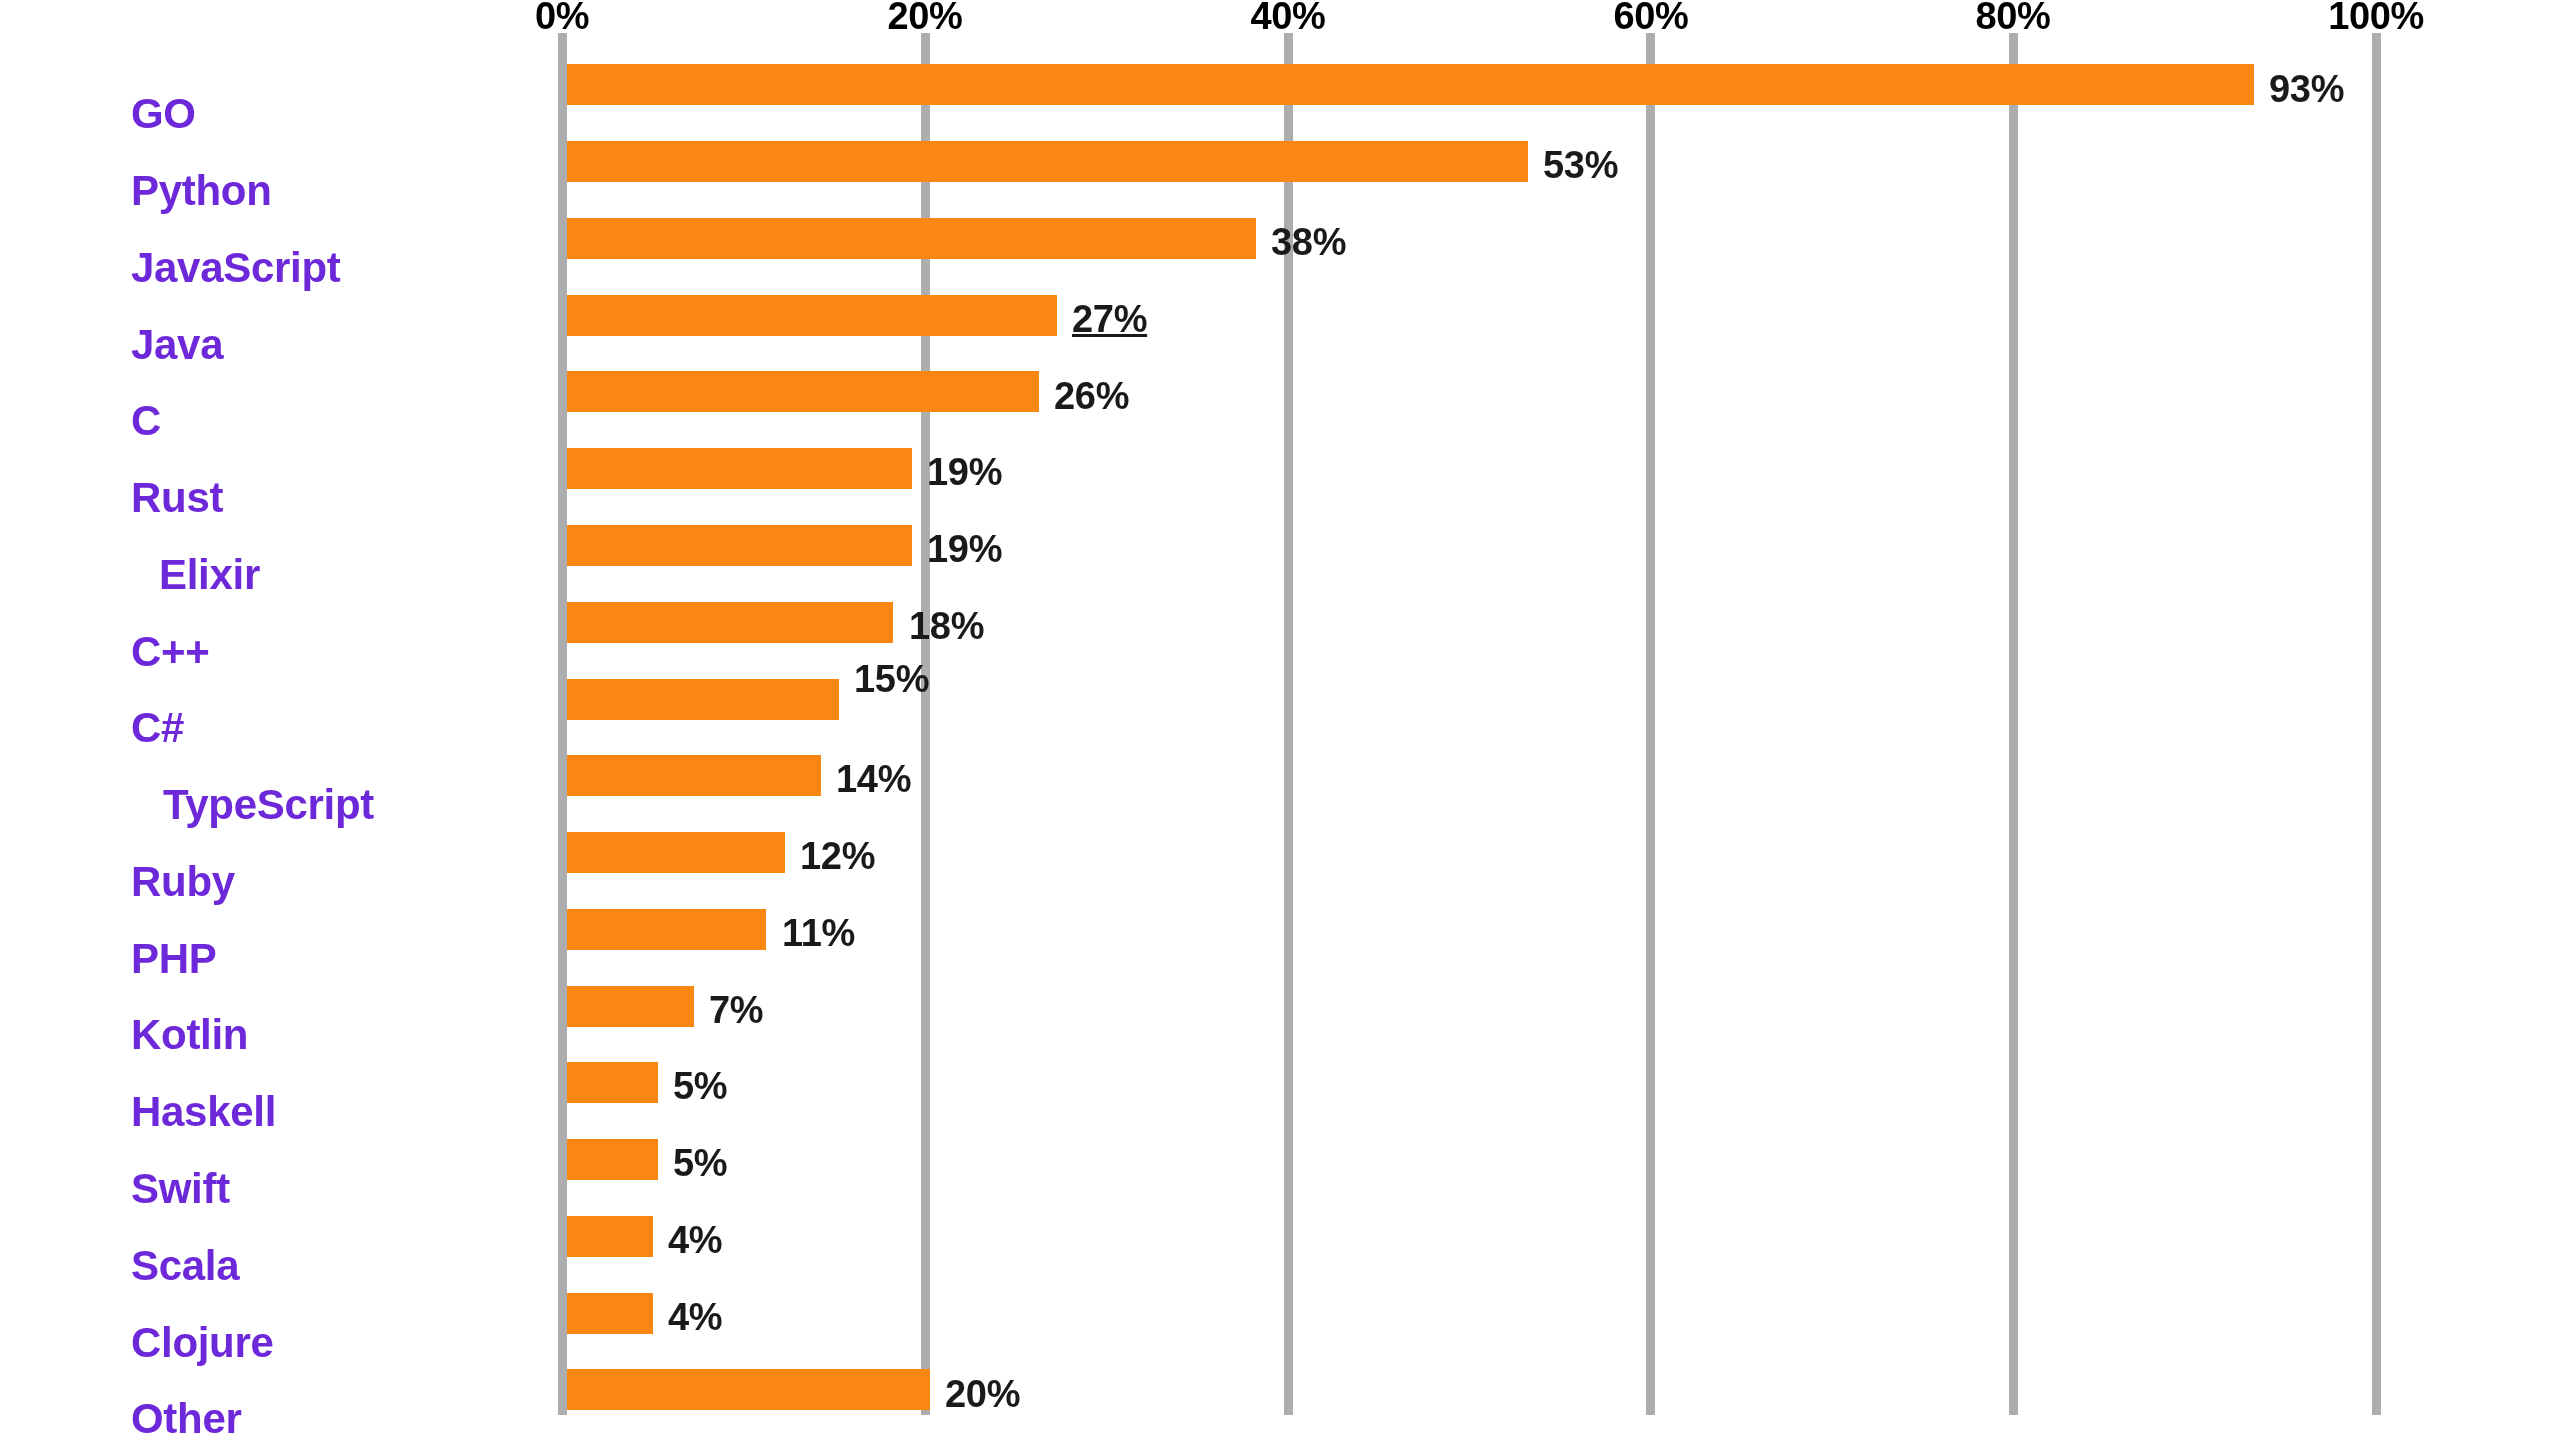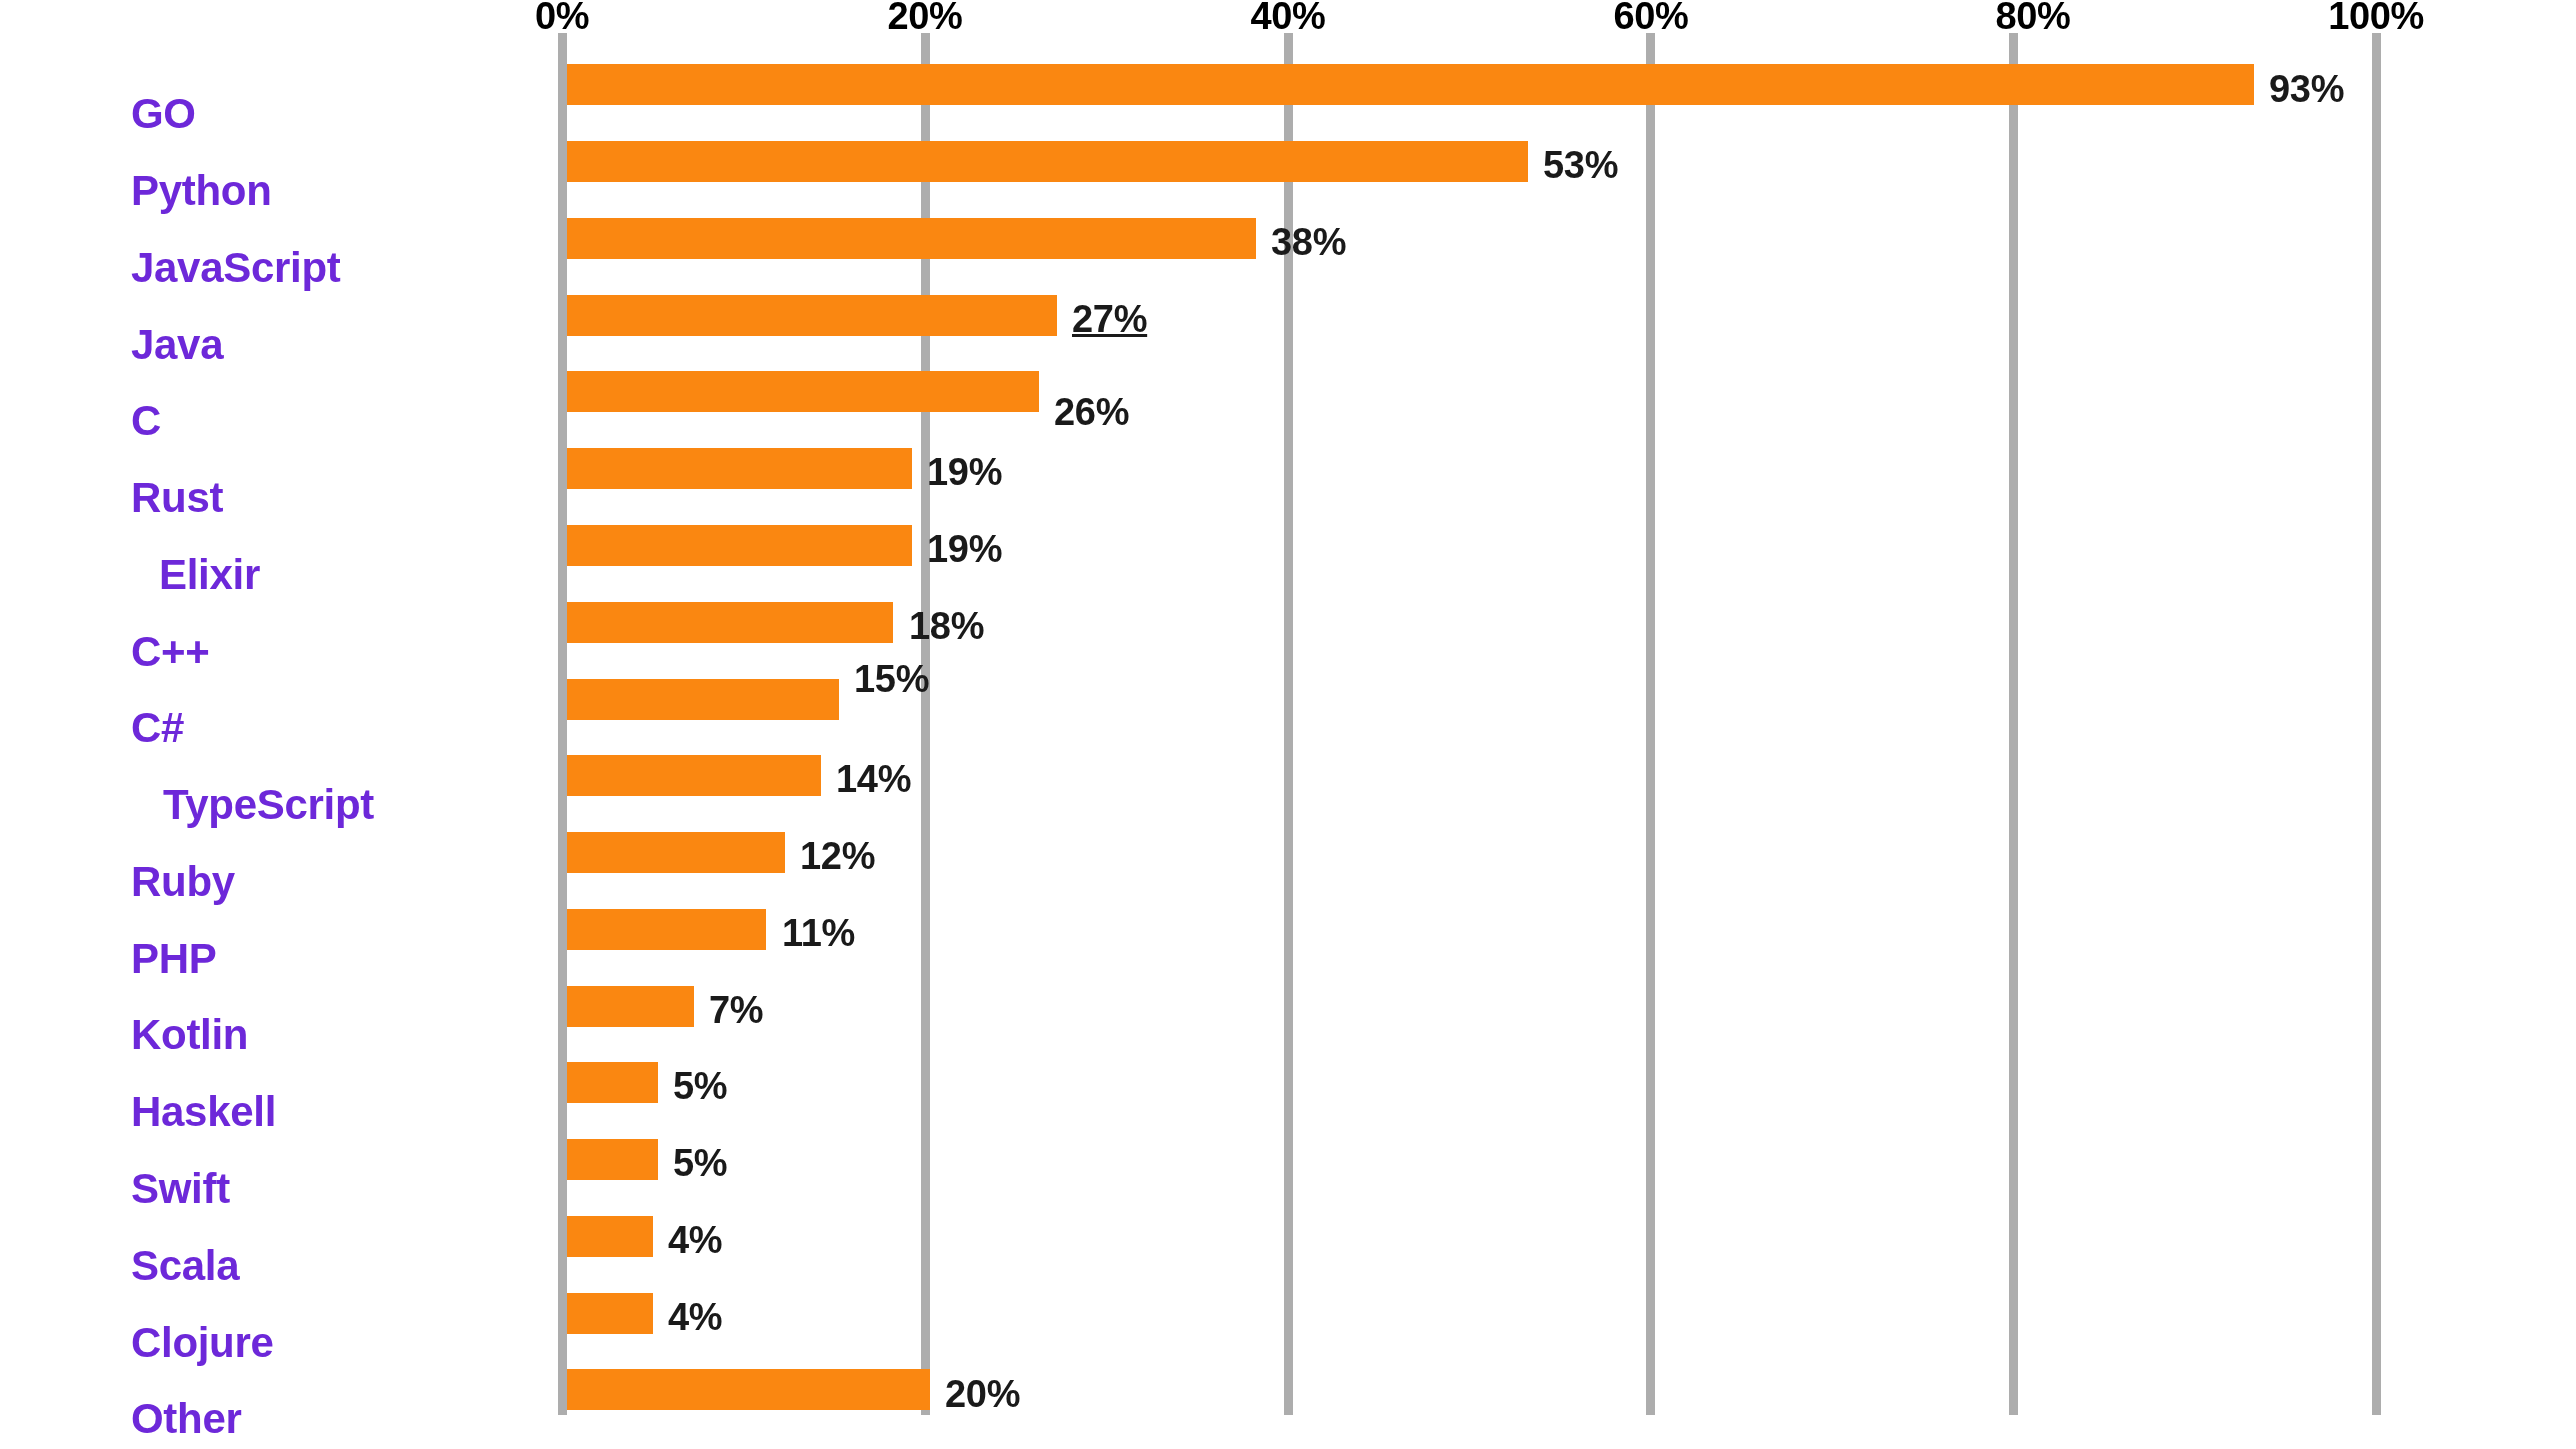--- a/index.html
+++ b/index.html
@@ -79,21 +79,21 @@
       <div class="gridline" style="left: 1284px;"></div>
       <div class="gridline" style="left: 1646px;"></div>
       <div class="gridline" style="left: 2009px;"></div>
       <div class="gridline" style="left: 2372px;"></div>
     </div>
   <div id="tick-labels">
       <div class="tick-label" style="left: 562px;">0%</div>
       <div class="tick-label" style="left: 925px;">20%</div>
       <div class="tick-label" style="left: 1288px;">40%</div>
       <div class="tick-label" style="left: 1651px;">60%</div>
-      <div class="tick-label" style="left: 2013px; margin-left: 20px;">80%</div>
+      <div class="tick-label" style="left: 2013px;">80%</div>
       <div class="tick-label" style="left: 2376px;">100%</div>
     </div>
   <div id="cat-labels">
       <div class="cat-label" style="top: 95px;">GO</div>
       <div class="cat-label" style="top: 172px;">Python</div>
       <div class="cat-label" style="top: 249px;">JavaScript</div>
       <div class="cat-label" style="top: 326px;">Java</div>
       <div class="cat-label" style="top: 402px;">C</div>
       <div class="cat-label" style="top: 479px;">Rust</div>
       <div class="cat-label" style="top: 556px; margin-left: 28px;">Elixir</div>
@@ -127,21 +127,21 @@
       <div class="bar" style="top: 1139px; width: 91px; background: rgb(250, 135, 17);"></div>
       <div class="bar" style="top: 1216px; width: 86px; background: rgb(250, 135, 17);"></div>
       <div class="bar" style="top: 1293px; width: 86px; background: rgb(250, 135, 17);"></div>
       <div class="bar" style="top: 1369px; width: 363px; background: rgb(250, 135, 17);"></div>
     </div>
   <div id="val-labels">
       <div class="val-label" style="left: 2269px; top: 70px;">93%</div>
       <div class="val-label" style="left: 1543px; top: 146px;">53%</div>
       <div class="val-label" style="left: 1271px; top: 223px;">38%</div>
       <div class="val-label" style="left: 1072px; top: 300px; text-decoration: underline;">27%</div>
-      <div class="val-label" style="left: 1054px; top: 377px; margin-top: 16px;">26%</div>
+      <div class="val-label" style="left: 1054px; top: 377px;">26%</div>
       <div class="val-label" style="left: 927px; top: 453px;">19%</div>
       <div class="val-label" style="left: 927px; top: 530px;">19%</div>
       <div class="val-label" style="left: 909px; top: 607px;">18%</div>
       <div class="val-label" style="left: 854px; top: 660px;">15%</div>
       <div class="val-label" style="left: 836px; top: 760px;">14%</div>
       <div class="val-label" style="left: 800px; top: 837px;">12%</div>
       <div class="val-label" style="left: 782px; top: 914px;">11%</div>
       <div class="val-label" style="left: 709px; top: 991px;">7%</div>
       <div class="val-label" style="left: 673px; top: 1067px;">5%</div>
       <div class="val-label" style="left: 673px; top: 1144px;">5%</div>

